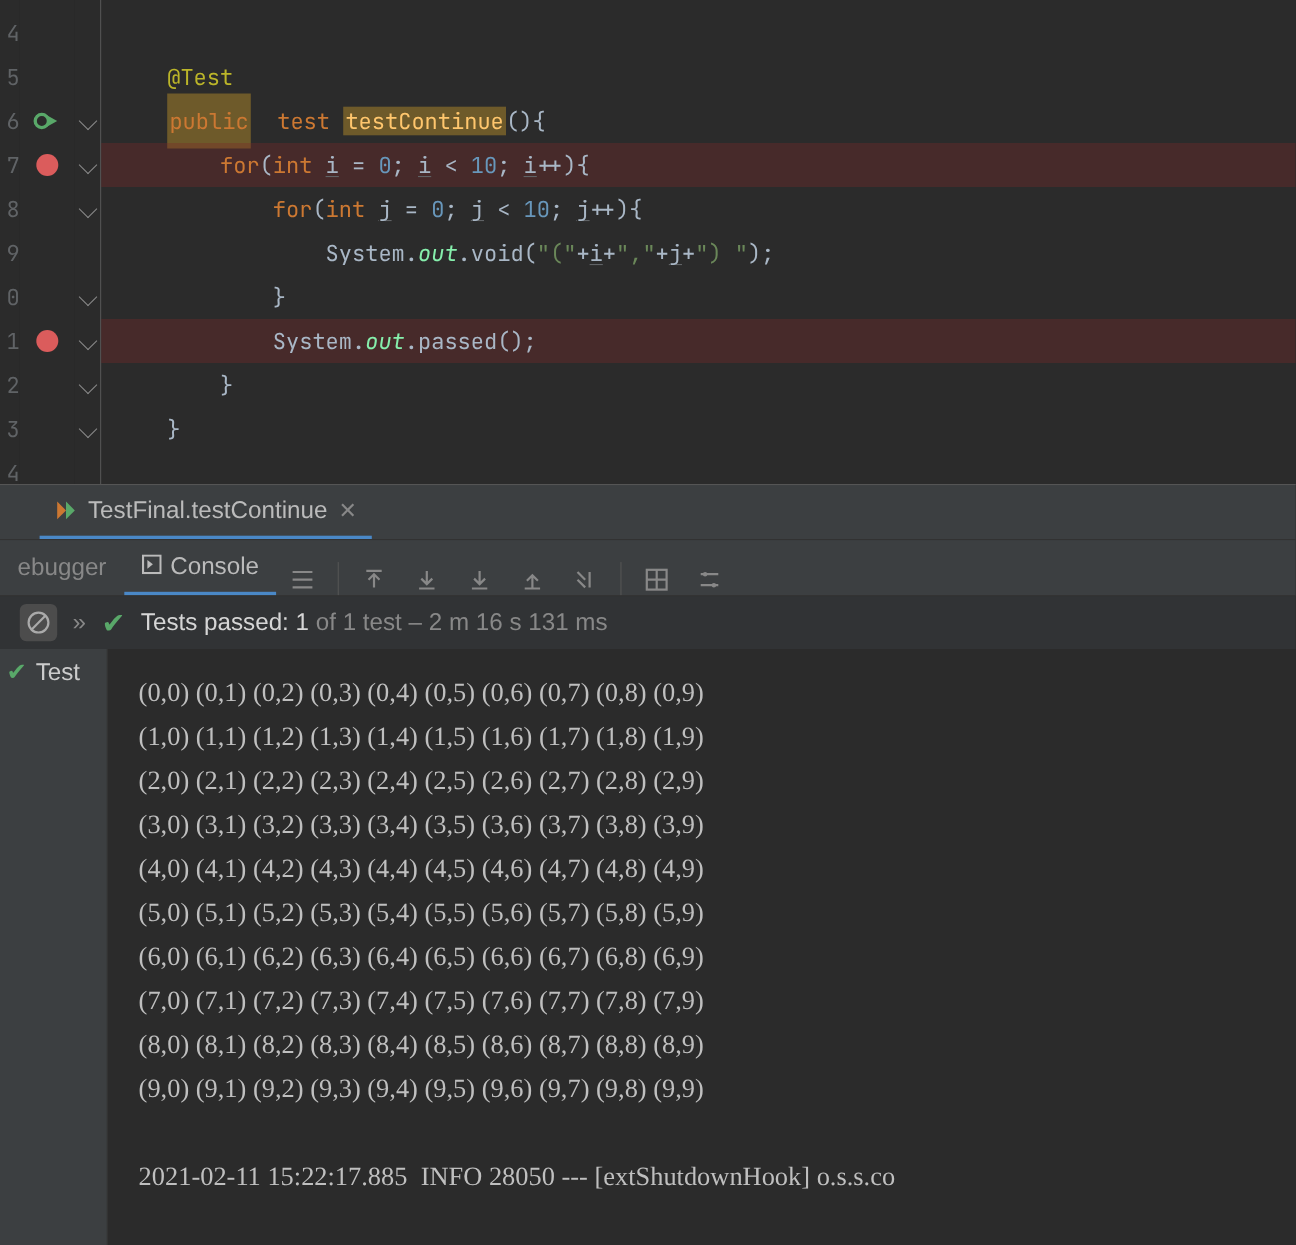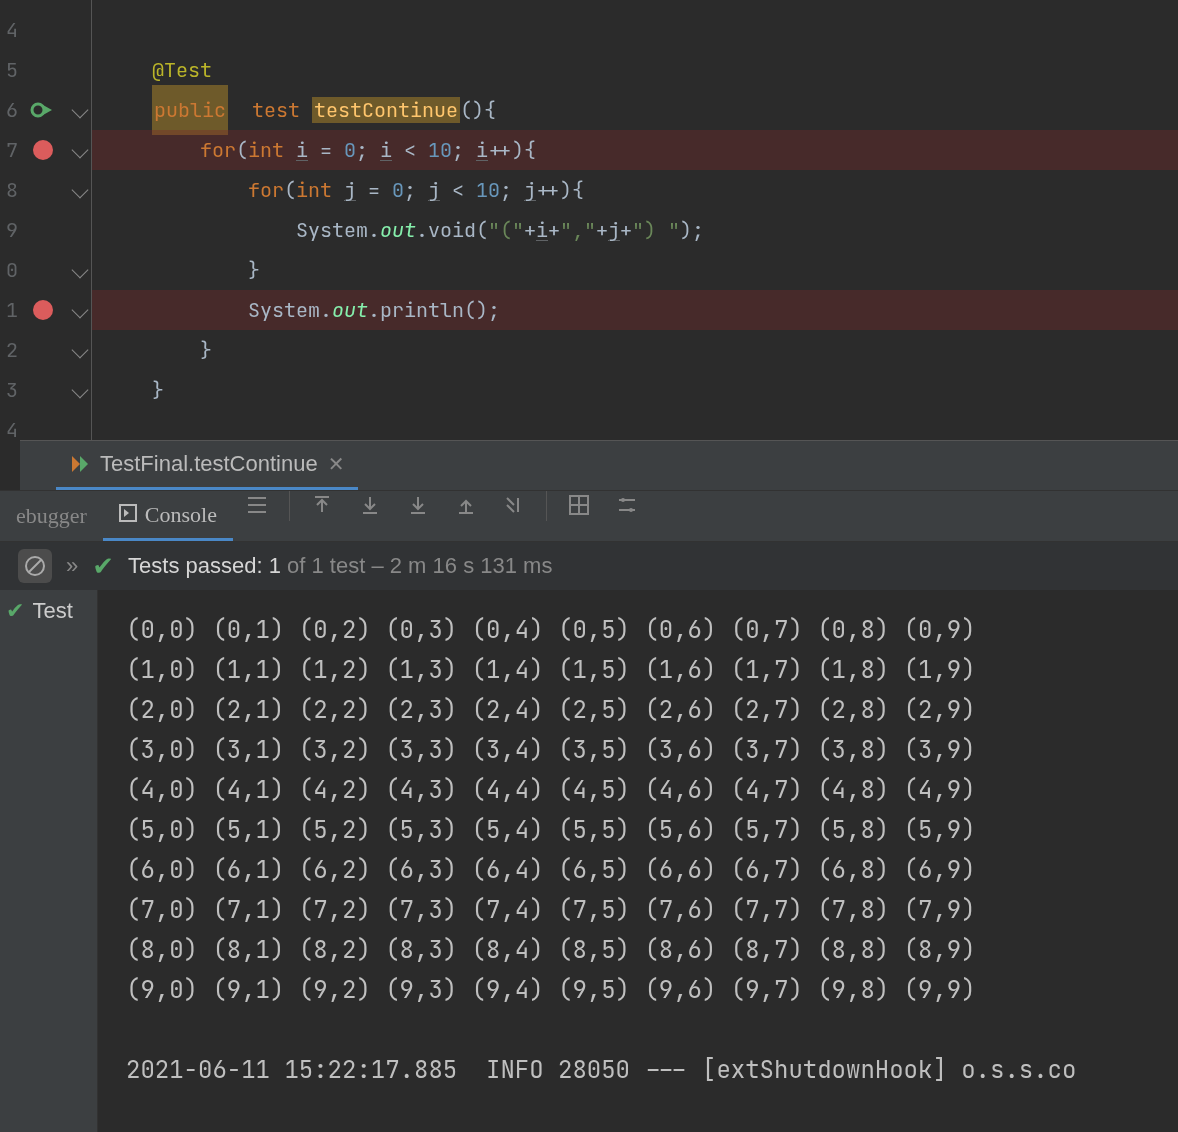--- a/index.html
+++ b/index.html
@@ -19,41 +19,41 @@
   .stat { color: #86efac; font-style: italic; text-align: center; }
   .hl-public { background: #6e5a2a; color:#cc7832; padding:12px 2px;}
   .hl-name { background: #6e5a2a; color:#ffc66d; padding:0 2px;text-align:right;}
   .punc { color:#a9b7c6; }
   .id-u { text-decoration: underline 1px #606366; text-underline-offset: 3px;}
 
   .bp-dot { position:absolute; width:20px; height:20px; border-radius:50%; background:#db5c5c; left:15px; }
   .run-icon { position:absolute; left:12px; }
   .fold-mark { position:absolute; width:12px; height:12px; border:1px solid #888; border-top:none; border-right:none; transform: rotate(-45deg); left:6px; }
 
-  .tabbar { height: 50px; background: #3c3f41; border-top:1px solid #555; display:flex; align-items:center; padding-left:36px;margin-left:20px; }
+  .tabbar { height: 50px; background: #3c3f41; border-top:1px solid #555; display:flex; align-items:center; padding-left:36px; }
   .tab { display:flex; align-items:center; gap:10px; height:100%; border-bottom:3px solid #4a88c7; padding:0 14px; color:#bbb; font-size:22px; font-family: -apple-system, "Segoe UI", sans-serif;}
   .tab .close { color:#888; font-size:20px;}
   .tab-icon svg { display:block; }
 
-  .toolbar { height: 52px; background: #3c3f41; border-top:1px solid #323232; border-bottom:1px solid #323232; display:flex; align-items:flex-start; color:#888; font-size:22px; font-family:Liberation Serif, serif;}
+  .toolbar { height: 52px; background: #3c3f41; border-top:1px solid #323232; border-bottom:1px solid #323232; display:flex; align-items:flex-end; color:#888; font-size:22px; font-family:Liberation Sans, sans-serif;}
   .toolbar .tabbtn { padding:0 16px; height:100%; display:flex; align-items:center; gap:8px;}
   .toolbar .active { border-bottom:3px solid #4a88c7; color:#bbb;}
   .toolbar .sep { width:1px; height:30px; background:#555; margin:0 8px;}
   .toolbar .ico { width:28px; height:28px; margin:0 10px; display:flex; align-items:center; justify-content:center; color:#888;}
 
   .status { height: 48px; background:#313335; display:flex; align-items:center; padding-left:18px; gap:14px; color:#888; font-size:22px; font-family:-apple-system,"Segoe UI",sans-serif;}
   .stop-btn { width:34px; height:34px; border-radius:6px; background:#4c4c4c; display:flex; align-items:center; justify-content:center;}
   .chev { color:#888; font-size:22px;}
   .check { color:#59a869; font-size:26px;}
   .status .bold { color:#d6d6d6; }
 
   .lower { display:flex; height: 542px; background:#2b2b2b;}
   .tree { width:98px; background:#3c3f41; border-right:1px solid #323232; padding-top:8px;}
   .tree-item { display:flex; align-items:center; gap:8px; color:#ccc; font-size:22px; font-family:-apple-system,sans-serif; padding-left:6px;}
-  .console { flex:1; padding:20px 0 0 28px; color:#bfbfbf; font-size:24px; line-height:40px; white-space:pre; overflow:hidden;}
+  .console { flex:1; padding:20px 0 0 28px; color:#bfbfbf; font-size:24px; line-height:40px; white-space:pre; overflow:hidden;font-family:Liberation Serif, serif;}
   .log-tail { color:#bfbfbf; margin-top:40px;}
 </style>
 </head>
 <body>
 
 <div class="editor">
   <div class="gutter-ln" id="ln-gutter">
       <div>4</div>
       <div>5</div>
       <div>6</div>
@@ -84,21 +84,21 @@
       <div class="fold-mark" style="top: 384px;"></div>
     </div>
   <div class="code-area">
     <div class="code-line"></div>
     <div class="code-line"><span class="anno">@Test</span></div>
     <div class="code-line"><span class="hl-public">public</span>  <span class="kw">test</span> <span class="hl-name">testContinue</span><span class="punc">(){</span></div>
     <div class="code-line bp-line">    <span class="kw">for</span><span class="punc">(</span><span class="kw">int</span> <span class="id-u">i</span><span> = </span><span class="num">0</span><span>; </span><span class="id-u">i</span><span> &lt; </span><span class="num">10</span><span>; </span><span class="id-u">i</span><span>++</span><span class="punc">){</span></div>
     <div class="code-line">        <span class="kw">for</span><span class="punc">(</span><span class="kw">int</span> <span class="id-u">j</span><span> = </span><span class="num">0</span><span>; </span><span class="id-u">j</span><span> &lt; </span><span class="num">10</span><span>; </span><span class="id-u">j</span><span>++</span><span class="punc">){</span></div>
     <div class="code-line">            <span>System.</span><span class="stat">out</span><span>.void(</span><span class="str">"("</span><span>+</span><span class="id-u">i</span><span>+</span><span class="str">","</span><span>+</span><span class="id-u">j</span><span>+</span><span class="str">") "</span><span>);</span></div>
     <div class="code-line">        <span>}</span></div>
-    <div class="code-line bp-line">        <span>System.</span><span class="stat">out</span><span>.println();</span></div>
+    <div class="code-line bp-line">        <span>System.</span><span class="stat">out</span><span>.passed();</span></div>
     <div class="code-line">    <span>}</span></div>
     <div class="code-line"><span>}</span></div>
     <div class="code-line"></div>
   </div>
 </div>
 
 <div class="tabbar">
   <div class="tab">
     <span class="tab-icon">
       <svg width="20" height="20">
@@ -191,14 +191,14 @@
   <div class="console" id="console-out">(0,0) (0,1) (0,2) (0,3) (0,4) (0,5) (0,6) (0,7) (0,8) (0,9)
 (1,0) (1,1) (1,2) (1,3) (1,4) (1,5) (1,6) (1,7) (1,8) (1,9)
 (2,0) (2,1) (2,2) (2,3) (2,4) (2,5) (2,6) (2,7) (2,8) (2,9)
 (3,0) (3,1) (3,2) (3,3) (3,4) (3,5) (3,6) (3,7) (3,8) (3,9)
 (4,0) (4,1) (4,2) (4,3) (4,4) (4,5) (4,6) (4,7) (4,8) (4,9)
 (5,0) (5,1) (5,2) (5,3) (5,4) (5,5) (5,6) (5,7) (5,8) (5,9)
 (6,0) (6,1) (6,2) (6,3) (6,4) (6,5) (6,6) (6,7) (6,8) (6,9)
 (7,0) (7,1) (7,2) (7,3) (7,4) (7,5) (7,6) (7,7) (7,8) (7,9)
 (8,0) (8,1) (8,2) (8,3) (8,4) (8,5) (8,6) (8,7) (8,8) (8,9)
 (9,0) (9,1) (9,2) (9,3) (9,4) (9,5) (9,6) (9,7) (9,8) (9,9)
-<div class="log-tail">2021-06-11 15:22:17.885  INFO 28050 --- [extShutdownHook] o.s.s.co</div></div>
+<div class="log-tail">2021-02-11 15:22:17.885  INFO 28050 --- [extShutdownHook] o.s.s.co</div></div>
 </div>
 
 </body></html>

